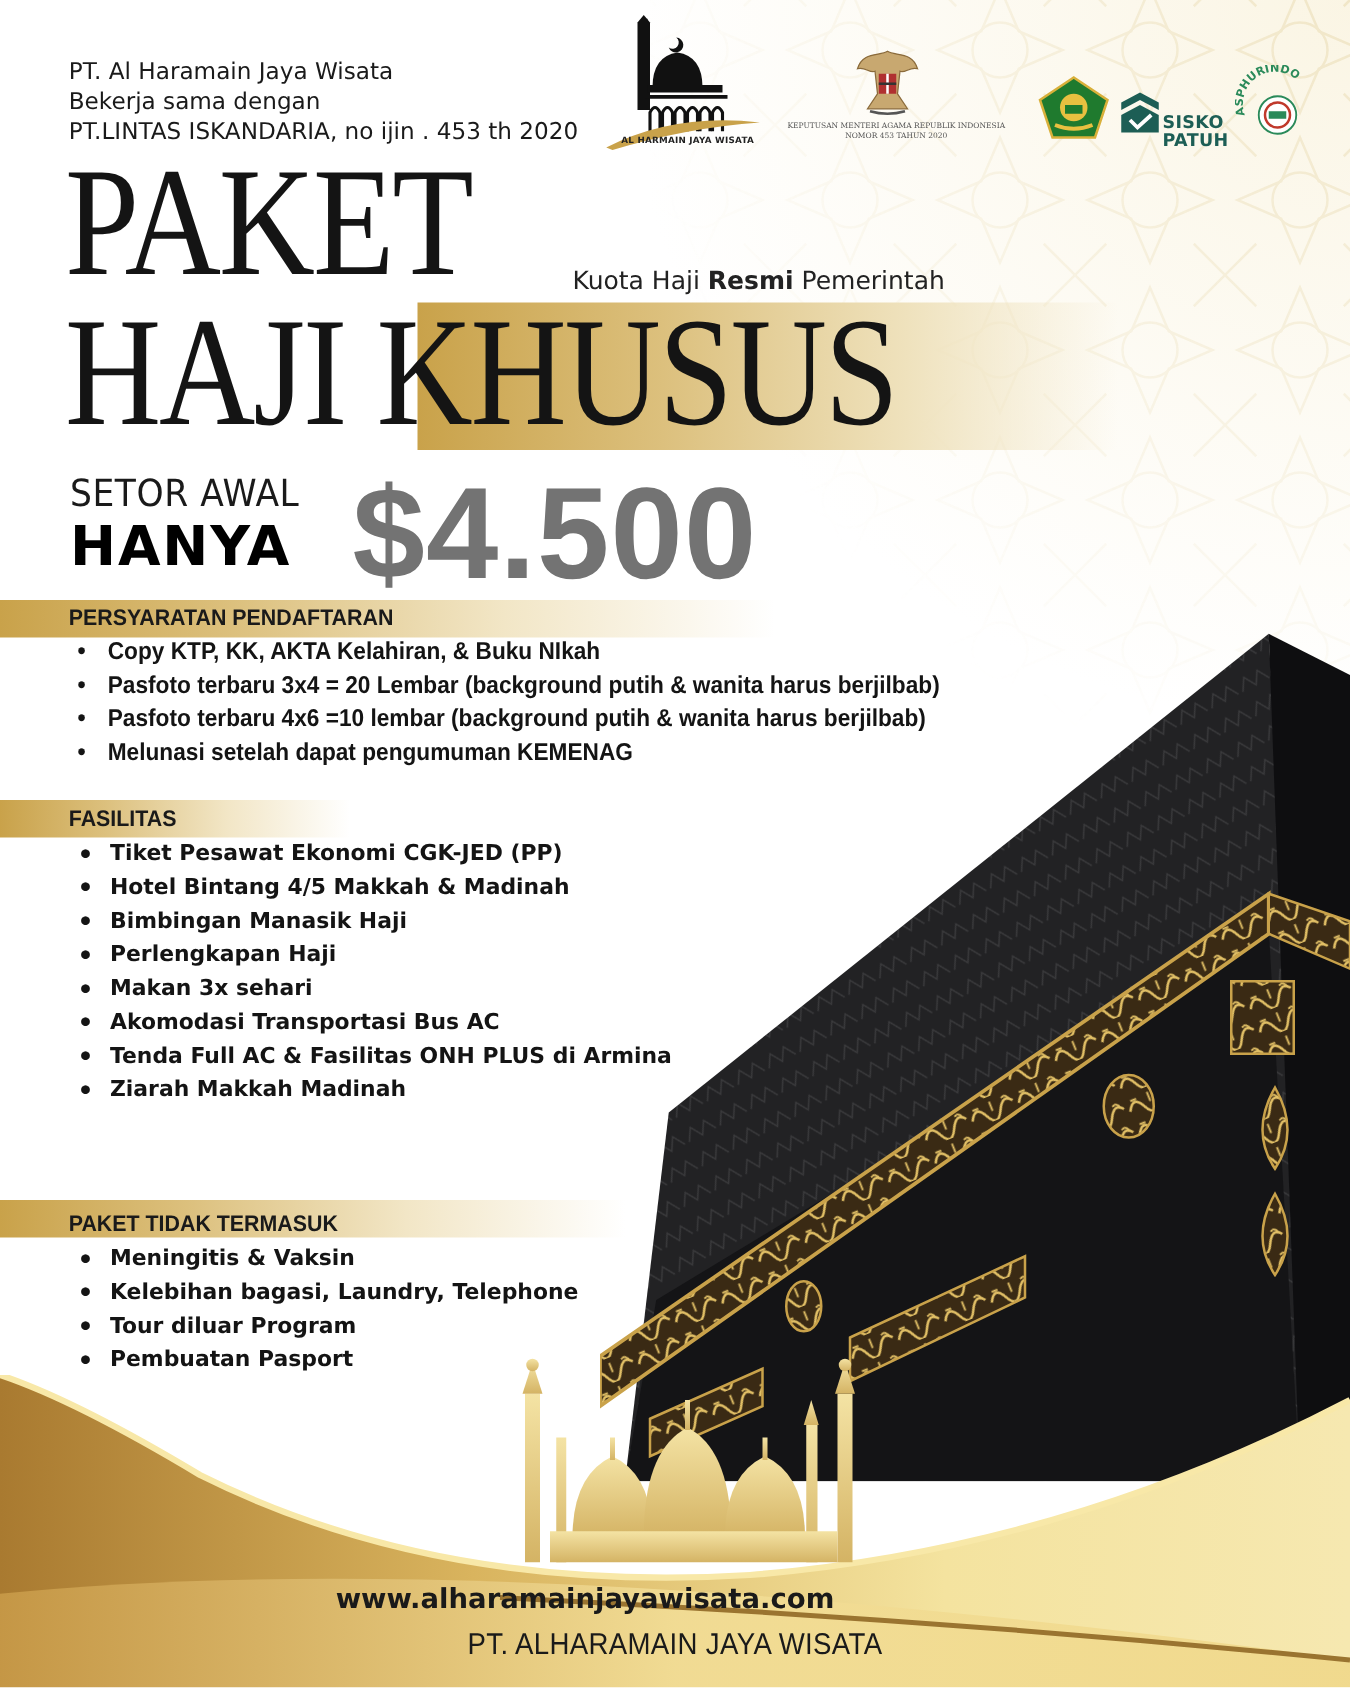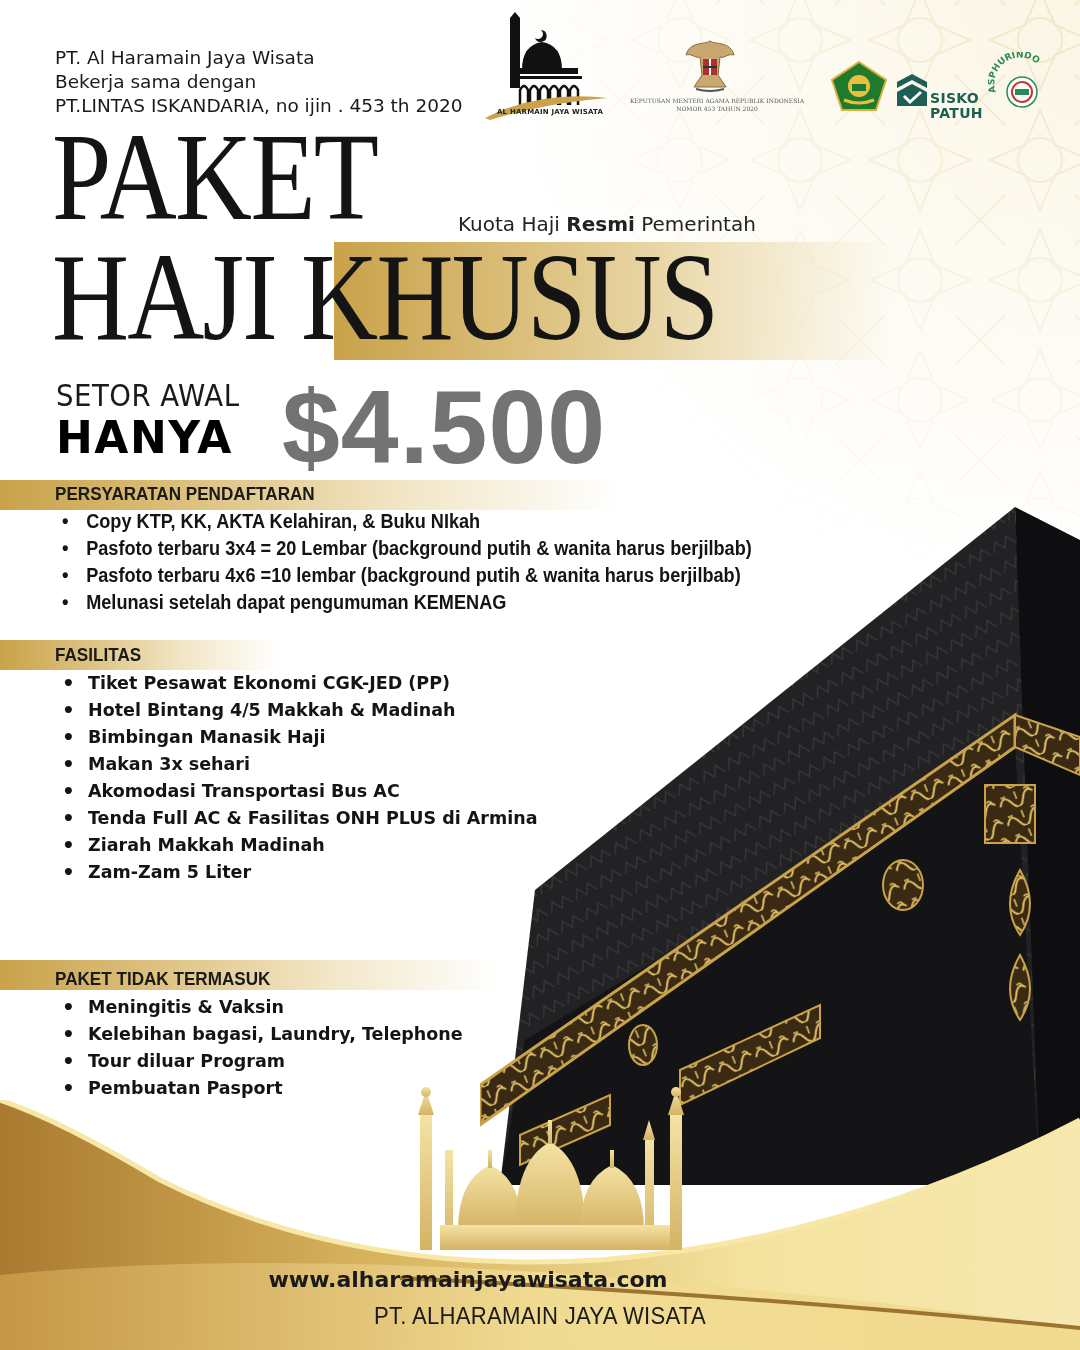--- a/index.html
+++ b/index.html
@@ -208,25 +208,25 @@
   <li>Pasfoto terbaru 4x6 =10 lembar (background putih &amp; wanita harus berjilbab)</li>
   <li>Melunasi setelah dapat pengumuman KEMENAG</li>
 </ul>
 
 <div class="section-bar" style="top:640px; width:280px;"></div>
 <div class="section-title" style="top:645px;">FASILITAS</div>
 <ul class="items" style="top:670px;">
   <li>Tiket Pesawat Ekonomi CGK-JED (PP)</li>
   <li>Hotel Bintang 4/5 Makkah &amp; Madinah</li>
   <li>Bimbingan Manasik Haji</li>
+  <li>Perlengkapan Haji</li>
   <li>Makan 3x sehari</li>
   <li>Akomodasi Transportasi Bus AC</li>
   <li>Tenda Full AC &amp; Fasilitas ONH PLUS di Armina</li>
   <li>Ziarah Makkah Madinah</li>
-  <li>Zam-Zam 5 Liter</li>
 </ul>
 
 <div class="section-bar" style="top:960px; width:500px;"></div>
 <div class="section-title" style="top:969px;">PAKET TIDAK TERMASUK</div>
 <ul class="items" style="top:994px;">
   <li>Meningitis &amp; Vaksin</li>
   <li>Kelebihan bagasi, Laundry, Telephone</li>
   <li>Tour diluar Program</li>
   <li>Pembuatan Pasport</li>
 </ul>

